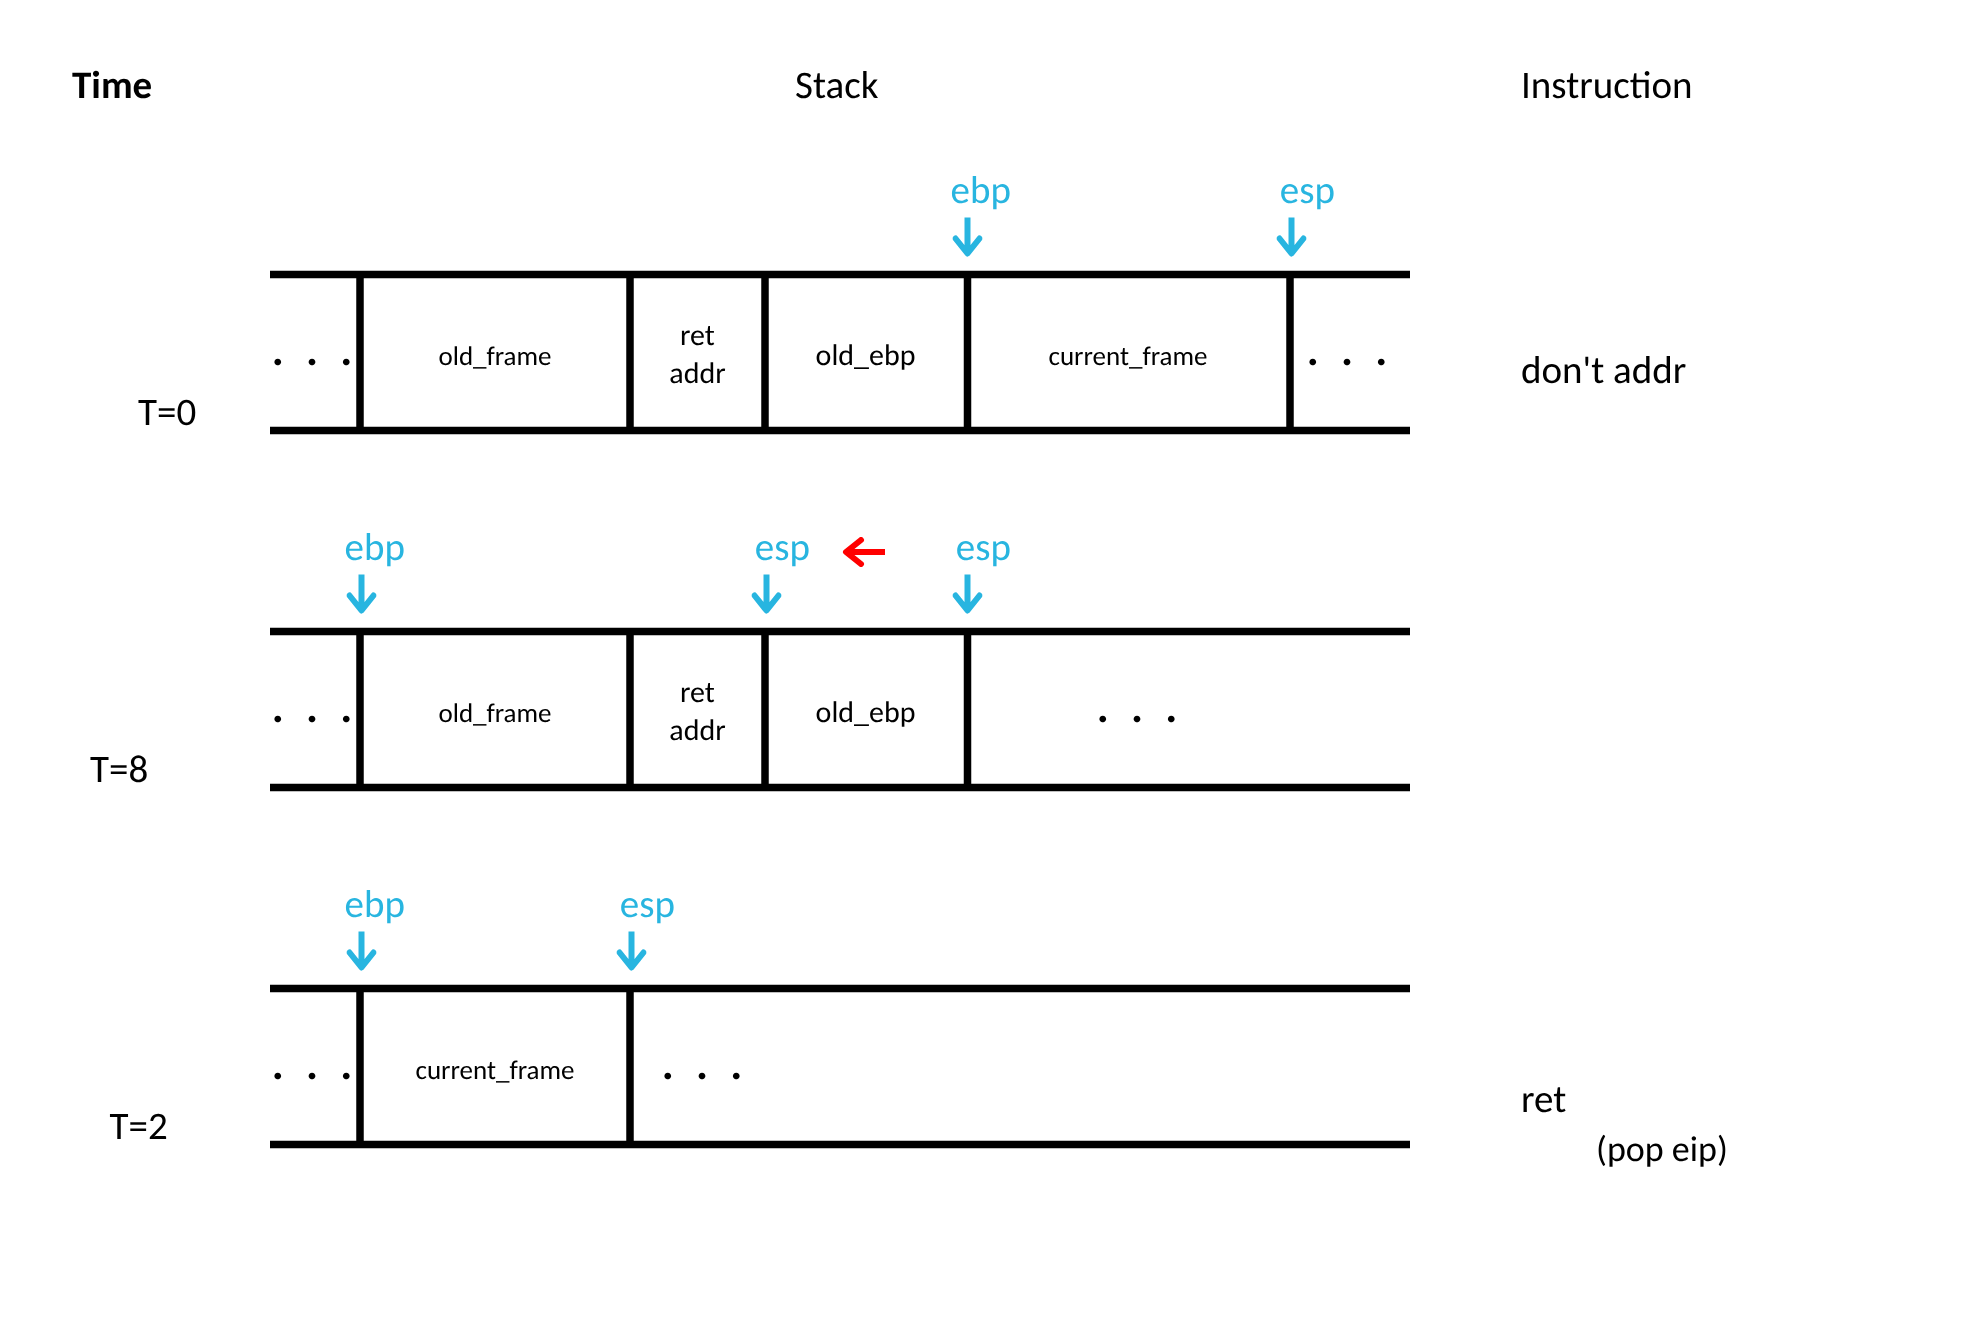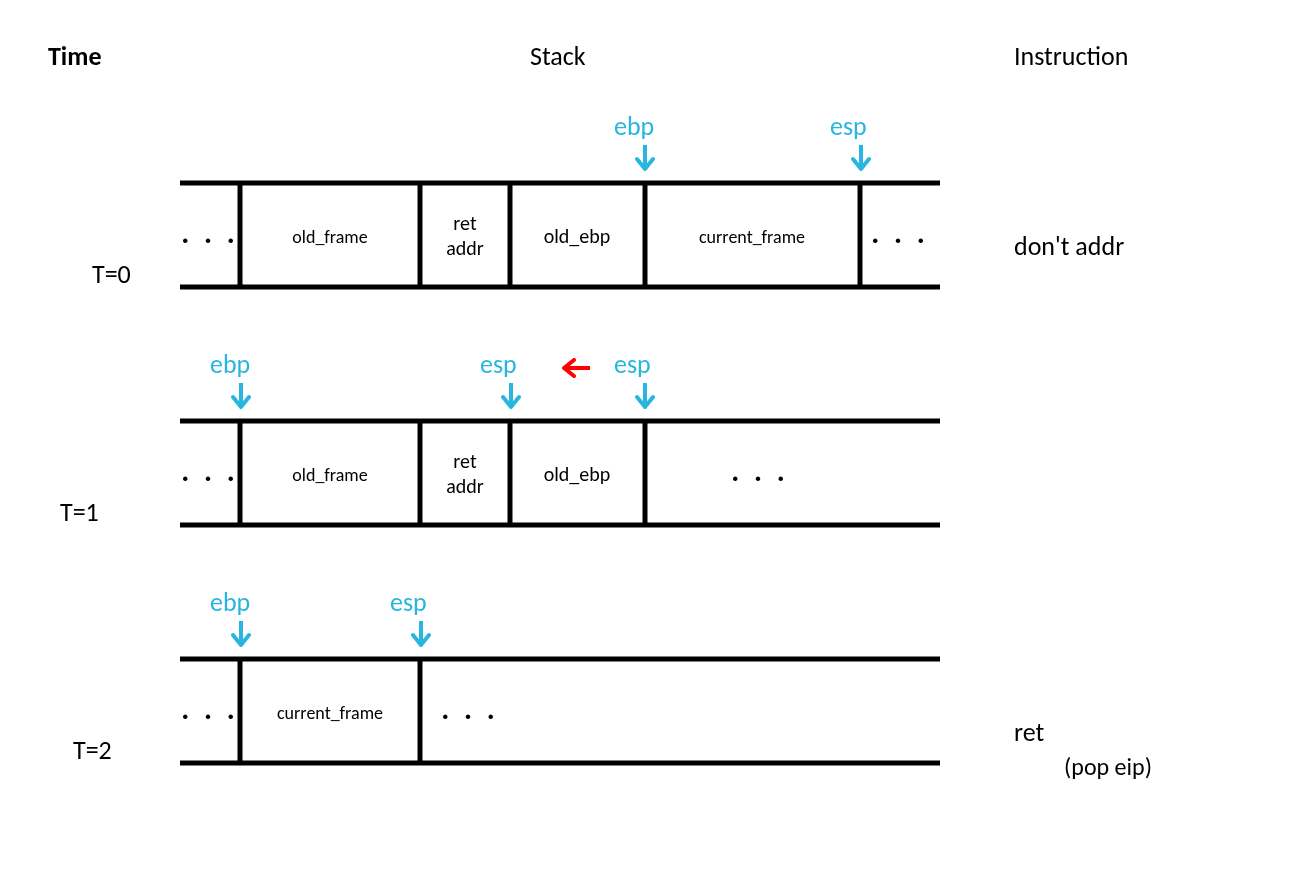--- a/index.html
+++ b/index.html
@@ -48,21 +48,21 @@
     left: 1014px;
     font-size: 26px;
     line-height: 1.4;
   }
   .instr-sub { padding-left: 50px; font-size: 24px;}
 
   .pointer-label {
     position: absolute;
     color: #28b5e0;
     font-size: 26px;
-    text-align: left;
+    text-align: right;
   }
   .arrow-down {
     position: absolute;
     width: 20px;
     height: 30px;
   }
   .arrow-down svg { width: 100%; height: 100%; }
 
   .arrow-left {
     position: absolute;
@@ -130,21 +130,21 @@
       <text x="572" y="63" text-anchor="middle" class="cell-text">current_frame</text>
       <text x="720" y="63" text-anchor="middle" class="ellipsis">. . .</text>
     </svg>
   </div>
 </div>
 
 <div class="instr-block" style="top:228px;">
   <div>don't addr</div>
 </div>
 
-<div class="time-label" style="top:496px; left:60px;">T=1</div>
+<div class="time-label" style="top:496px; left:60px;">T=8</div>
 
 <div class="pointer-label" style="top:348px; left:210px; width:60px;">ebp</div>
 <div class="arrow-down" style="top:383px; left:231px;">
   <svg viewBox="0 0 20 30">
       <path d="M10 0 L10 20 M2 14 L10 24 L18 14" stroke="#28b5e0" stroke-width="4" fill="none" stroke-linecap="round" stroke-linejoin="round"></path>
     </svg>
 </div>
 
 <div class="pointer-label" style="top:348px; left:480px; width:60px;">esp</div>
 <div class="arrow-down" style="top:383px; left:501px;">

